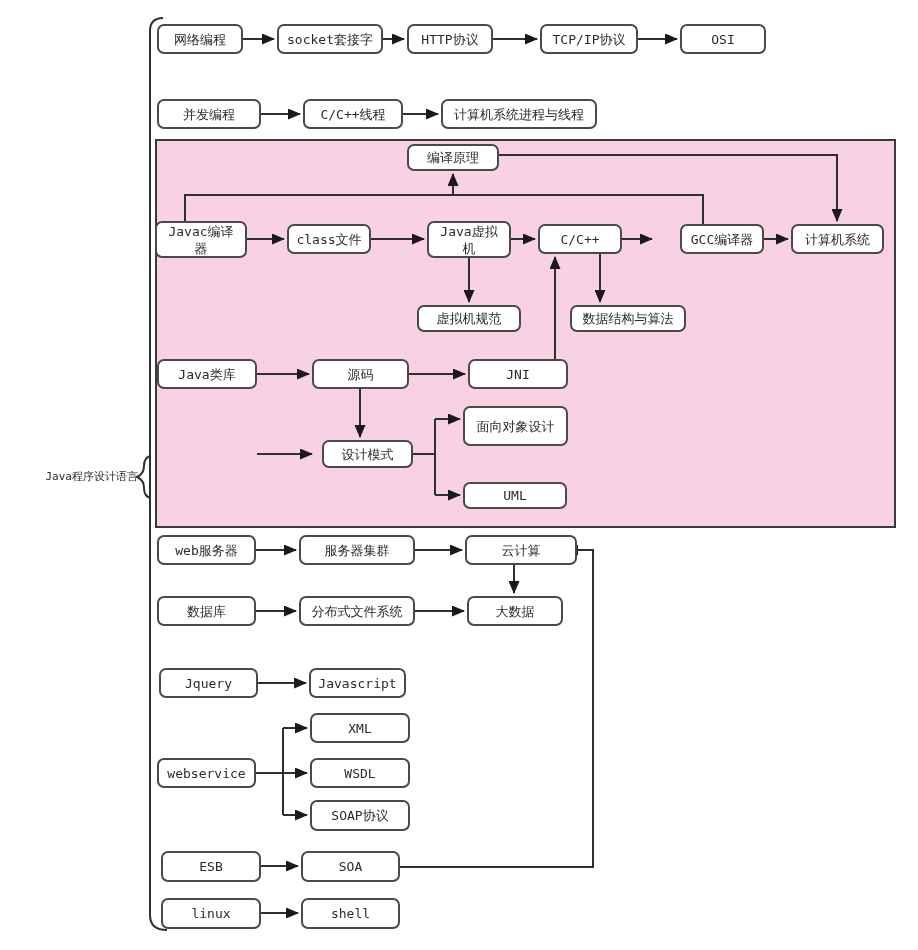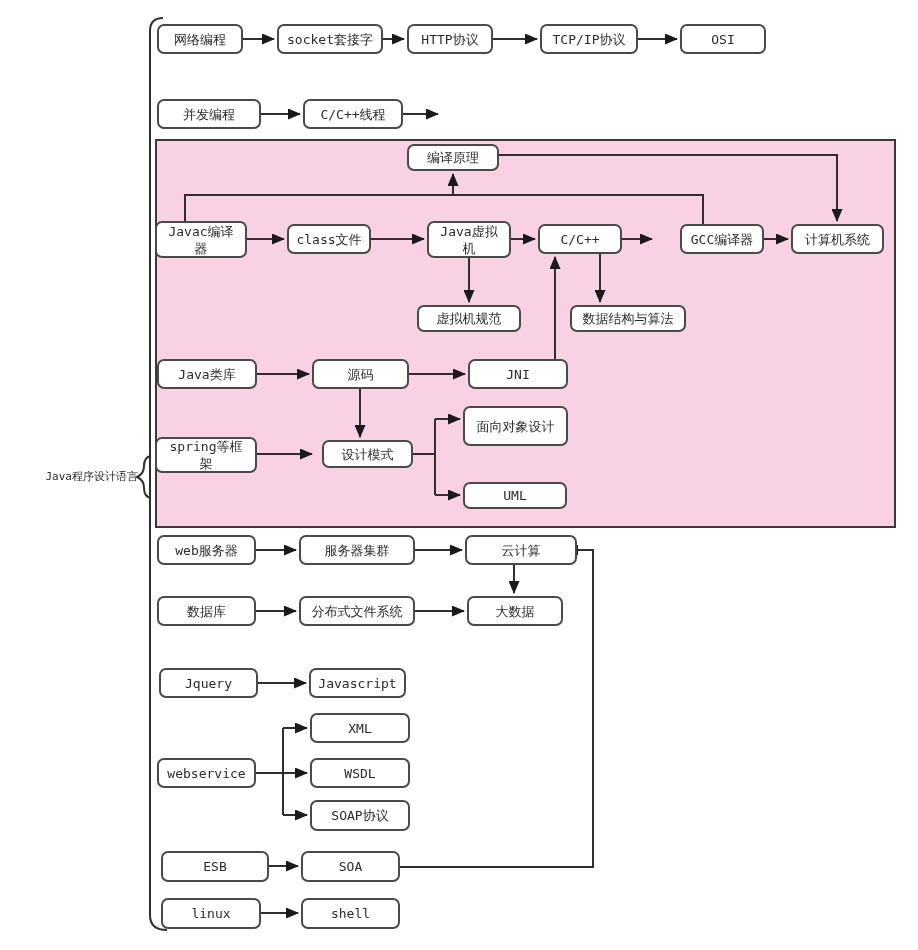--- a/index.html
+++ b/index.html
@@ -104,51 +104,50 @@
   <div class="root-label">Java程序设计语言</div>
 
   <div class="node" style="left:157px;top:24px;width:86px;height:30px">网络编程</div>
   <div class="node" style="left:277px;top:24px;width:106px;height:30px">socket套接字</div>
   <div class="node" style="left:407px;top:24px;width:86px;height:30px">HTTP协议</div>
   <div class="node" style="left:540px;top:24px;width:98px;height:30px">TCP/IP协议</div>
   <div class="node" style="left:680px;top:24px;width:86px;height:30px">OSI</div>
 
   <div class="node" style="left:157px;top:99px;width:104px;height:30px">并发编程</div>
   <div class="node" style="left:303px;top:99px;width:100px;height:30px">C/C++线程</div>
+  <div class="node" style="left:441px;top:99px;width:156px;height:30px">计算机系统进程与线程</div>
 
   <div class="node" style="left:407px;top:144px;width:92px;height:27px">编译原理</div>
   <div class="node" style="left:155px;top:221px;width:92px;height:37px">Javac编译
 器</div>
   <div class="node" style="left:287px;top:224px;width:84px;height:30px">class文件</div>
   <div class="node" style="left:427px;top:221px;width:84px;height:37px">Java虚拟
 机</div>
   <div class="node" style="left:538px;top:224px;width:84px;height:30px">C/C++</div>
   <div class="node" style="left:680px;top:224px;width:84px;height:30px">GCC编译器</div>
   <div class="node" style="left:791px;top:224px;width:93px;height:30px">计算机系统</div>
   <div class="node" style="left:417px;top:305px;width:104px;height:27px">虚拟机规范</div>
   <div class="node" style="left:570px;top:305px;width:116px;height:27px">数据结构与算法</div>
   <div class="node" style="left:157px;top:359px;width:100px;height:30px">Java类库</div>
   <div class="node" style="left:312px;top:359px;width:97px;height:30px">源码</div>
   <div class="node" style="left:468px;top:359px;width:100px;height:30px">JNI</div>
   <div class="node" style="left:463px;top:406px;width:105px;height:40px">面向对象设计</div>
-  <div class="node" style="left:155px;top:437px;width:102px;height:36px">spring等框
-架</div>
   <div class="node" style="left:322px;top:440px;width:91px;height:28px">设计模式</div>
   <div class="node" style="left:463px;top:482px;width:104px;height:27px">UML</div>
 
   <div class="node" style="left:157px;top:535px;width:99px;height:30px">web服务器</div>
   <div class="node" style="left:299px;top:535px;width:116px;height:30px">服务器集群</div>
   <div class="node" style="left:465px;top:535px;width:112px;height:30px">云计算</div>
   <div class="node" style="left:157px;top:596px;width:99px;height:30px">数据库</div>
   <div class="node" style="left:299px;top:596px;width:116px;height:30px">分布式文件系统</div>
   <div class="node" style="left:467px;top:596px;width:96px;height:30px">大数据</div>
   <div class="node" style="left:159px;top:668px;width:99px;height:30px">Jquery</div>
   <div class="node" style="left:309px;top:668px;width:97px;height:30px">Javascript</div>
   <div class="node" style="left:310px;top:713px;width:100px;height:30px">XML</div>
   <div class="node" style="left:157px;top:758px;width:99px;height:30px">webservice</div>
   <div class="node" style="left:310px;top:758px;width:100px;height:30px">WSDL</div>
   <div class="node" style="left:310px;top:800px;width:100px;height:31px">SOAP协议</div>
-  <div class="node" style="left:161px;top:851px;width:108px;height:31px">ESB</div>
+  <div class="node" style="left:161px;top:851px;width:100px;height:31px">ESB</div>
   <div class="node" style="left:301px;top:851px;width:99px;height:31px">SOA</div>
   <div class="node" style="left:161px;top:898px;width:100px;height:31px">linux</div>
   <div class="node" style="left:301px;top:898px;width:99px;height:31px">shell</div>
 
 </div>
 
 </body></html>

